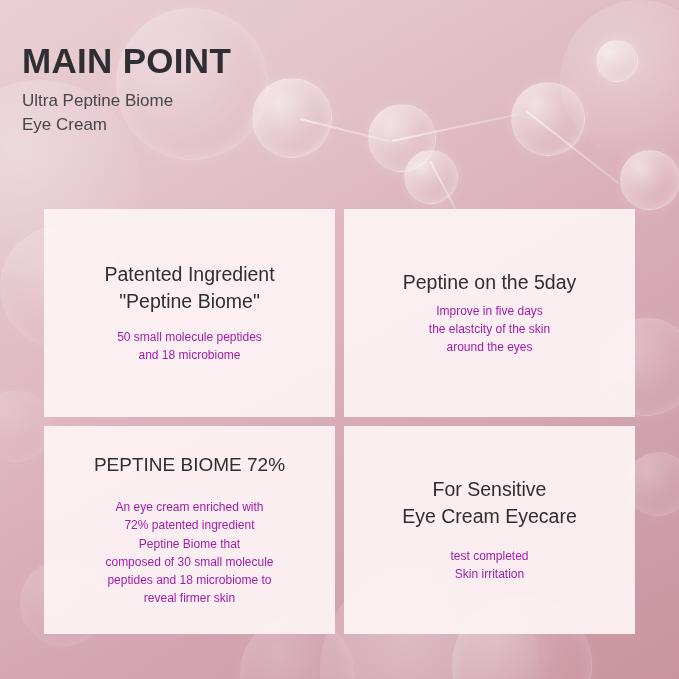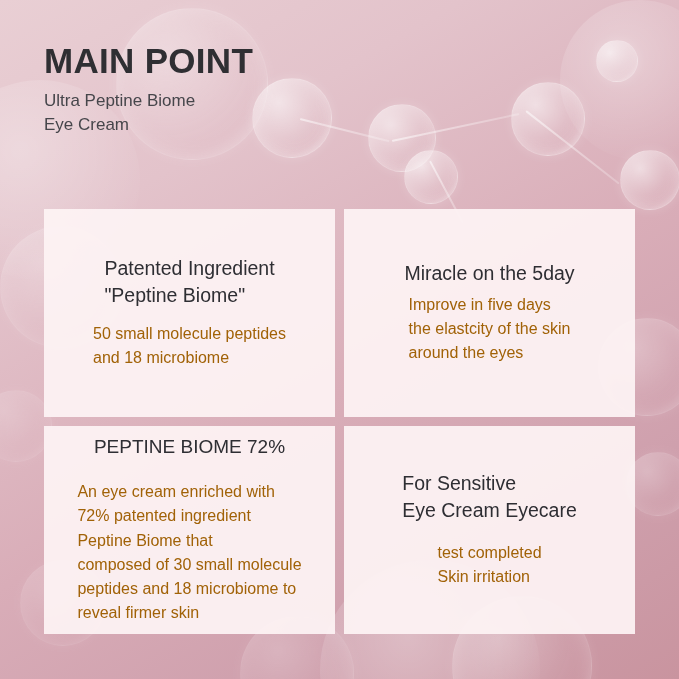--- a/index.html
+++ b/index.html
@@ -42,21 +42,21 @@
   .soft-blob {
     position: absolute;
     border-radius: 50%;
     background: radial-gradient(circle at 40% 35%, rgba(255,255,255,0.30), rgba(255,255,255,0.05) 65%, rgba(255,255,255,0) 78%);
   }
 
   
   .content {
     position: relative;
     z-index: 3;
-    padding: 38px 44px 0 44px;
+    padding: 38px 44px 0 22px;
     box-sizing: border-box;
   }
   .title {
     font-size: 35px;
     font-weight: bold;
     letter-spacing: 0.3px;
     color: #2f2f33;
     margin: 4px 0 8px 0;
     line-height: 1.1;
   }
@@ -80,31 +80,32 @@
     z-index: 3;
   }
   .card {
     background: rgba(253, 243, 244, 0.93);
     box-sizing: border-box;
     padding: 14px 16px;
     display: flex;
     flex-direction: column;
     align-items: center;
     justify-content: center;
+    text-align: center;
   }
   .card-head {
     font-size: 19.5px;
     color: #2e2e33;
     line-height: 1.35;
     font-weight: 400;
     margin-bottom: 10px;
   }
   .card-body {
-    font-size: 16px;
-    color: #a16207;
+    font-size: 12px;
+    color: #a21caf;
     line-height: 1.52;
     font-weight: 400;
   }
   .card-1 .card-head { margin-bottom: 14px; }
   .card-2 .card-head { margin-bottom: 6px; }
   .card-3 .card-head { margin-bottom: 20px; font-size: 19px;}
   .card-4 .card-head { margin-bottom: 18px; }
 </style>
 </head>
 <body>
@@ -153,21 +154,21 @@
         <div>"Peptine Biome"</div>
       </div>
       <div class="card-body">
         <div>50 small molecule peptides</div>
         <div>and 18 microbiome</div>
       </div>
     </div>
 
     <div class="card card-2">
       <div class="card-head">
-        <div>Miracle on the 5day</div>
+        <div>Peptine on the 5day</div>
       </div>
       <div class="card-body">
         <div>Improve in five days</div>
         <div>the elastcity of the skin</div>
         <div>around the eyes</div>
       </div>
     </div>
 
     <div class="card card-3">
       <div class="card-head">

